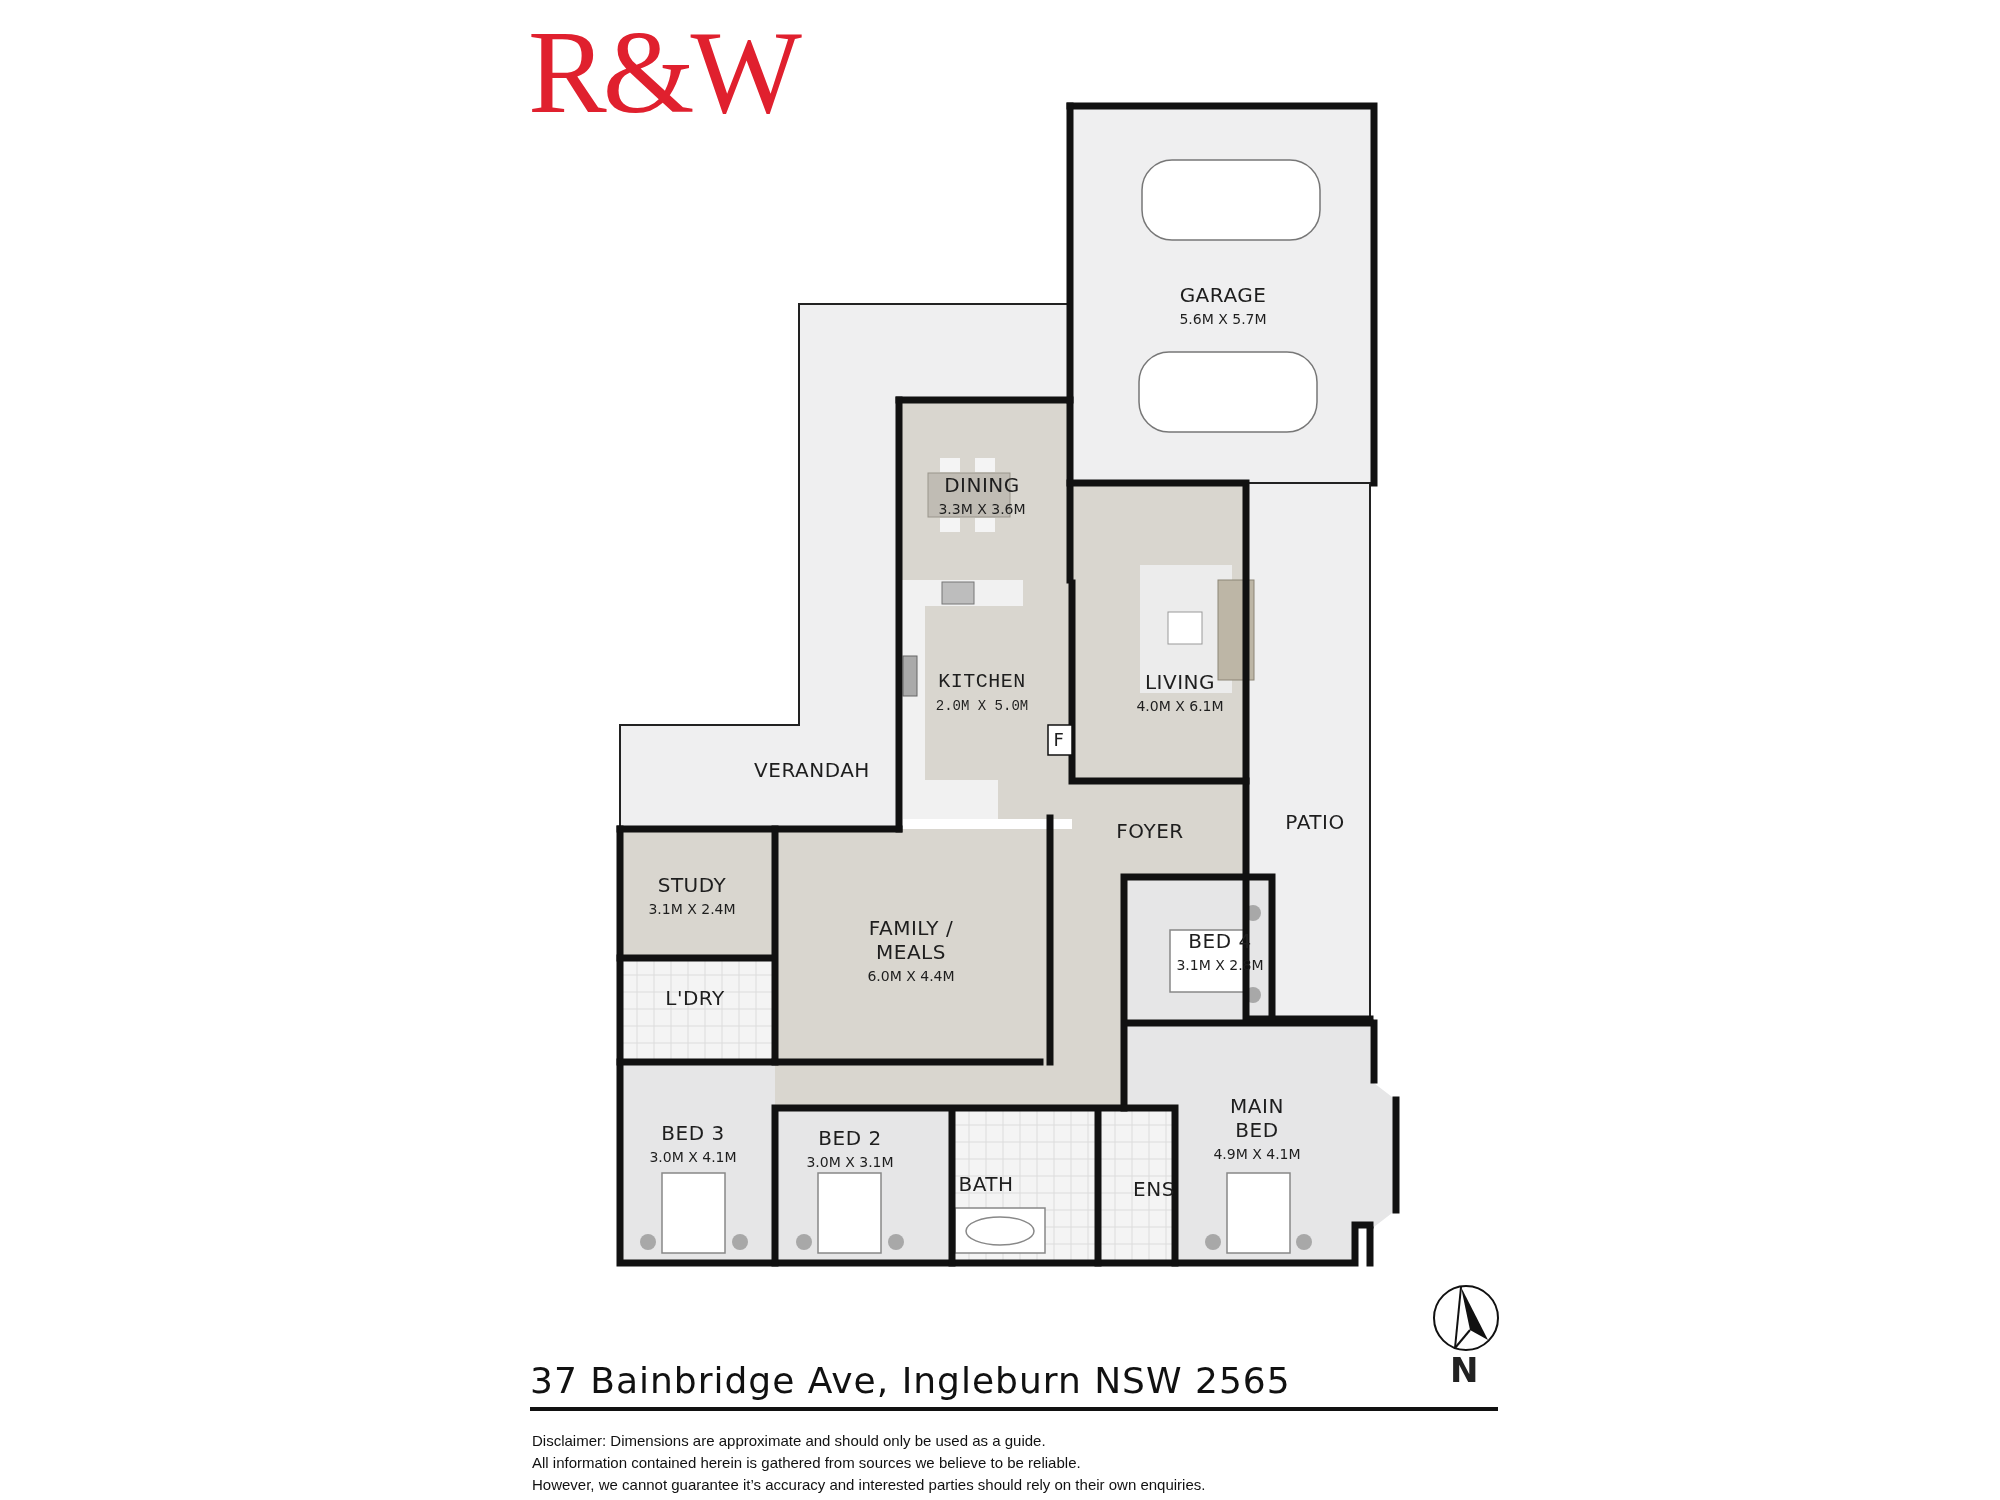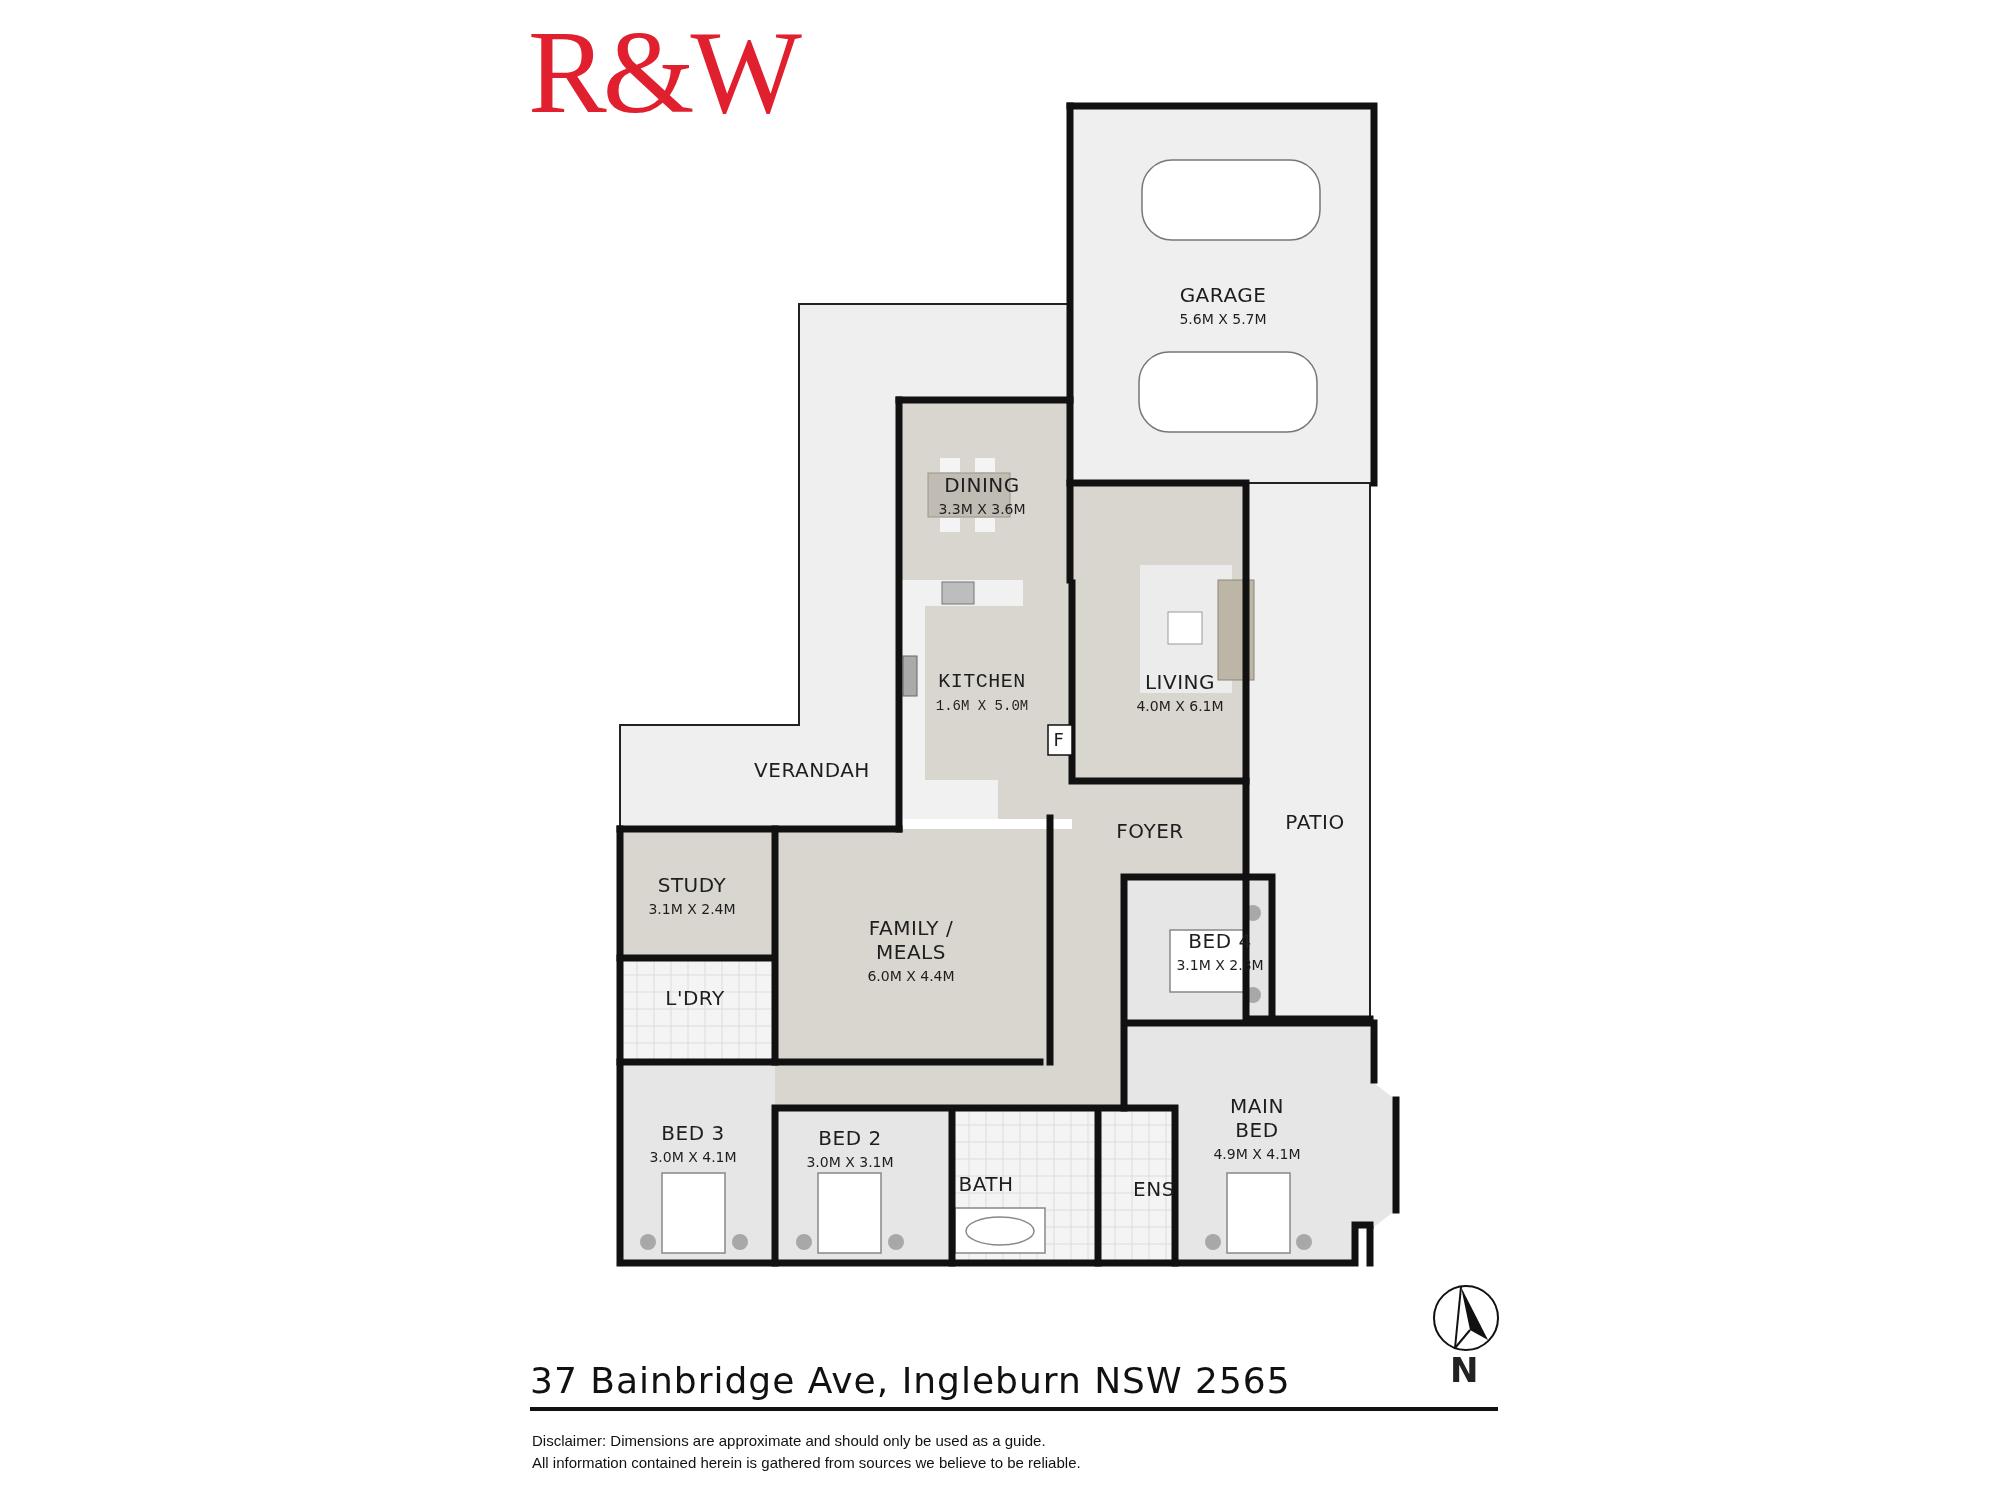--- a/index.html
+++ b/index.html
@@ -115,21 +115,21 @@
 <div class="lbl" style="left:1223px;top:305px;">
     <span class="n">GARAGE</span>
     <span class="d">5.6M X 5.7M</span>
   </div>
 <div class="lbl" style="left:982px;top:495px;">
     <span class="n">DINING</span>
     <span class="d">3.3M X 3.6M</span>
   </div>
 <div class="lbl" style="left:982px;top:692px;font-family:Liberation Mono, monospace;">
     <span class="n">KITCHEN</span>
-    <span class="d">1.6M X 5.0M</span>
+    <span class="d">2.0M X 5.0M</span>
   </div>
 <div class="lbl" style="left:1180px;top:692px;">
     <span class="n">LIVING</span>
     <span class="d">4.0M X 6.1M</span>
   </div>
 <div class="lbl" style="left:812px;top:770px;">
     <span class="n">VERANDAH</span>
   </div>
 <div class="lbl" style="left:1150px;top:831px;">
     <span class="n">FOYER</span>
@@ -182,13 +182,14 @@
   <polygon points="31,5 58,58 40,48" fill="#111"></polygon>
   <line x1="25" y1="66" x2="40" y2="48" stroke="#111" stroke-width="2"></line>
 </svg>
 <div id="north-n" class="abs">N</div>
 
 <div id="address" class="abs">37 Bainbridge Ave, Ingleburn NSW 2565</div>
 <div id="addr-rule" class="abs"></div>
 <div id="disclaimer" class="abs">
   <div>Disclaimer: Dimensions are approximate and should only be used as a guide.</div>
   <div>All information contained herein is gathered from sources we believe to be reliable.</div>
+  <div>However, we cannot guarantee it’s accuracy and interested parties should rely on their own enquiries.</div>
 </div>
 
 </body></html>

